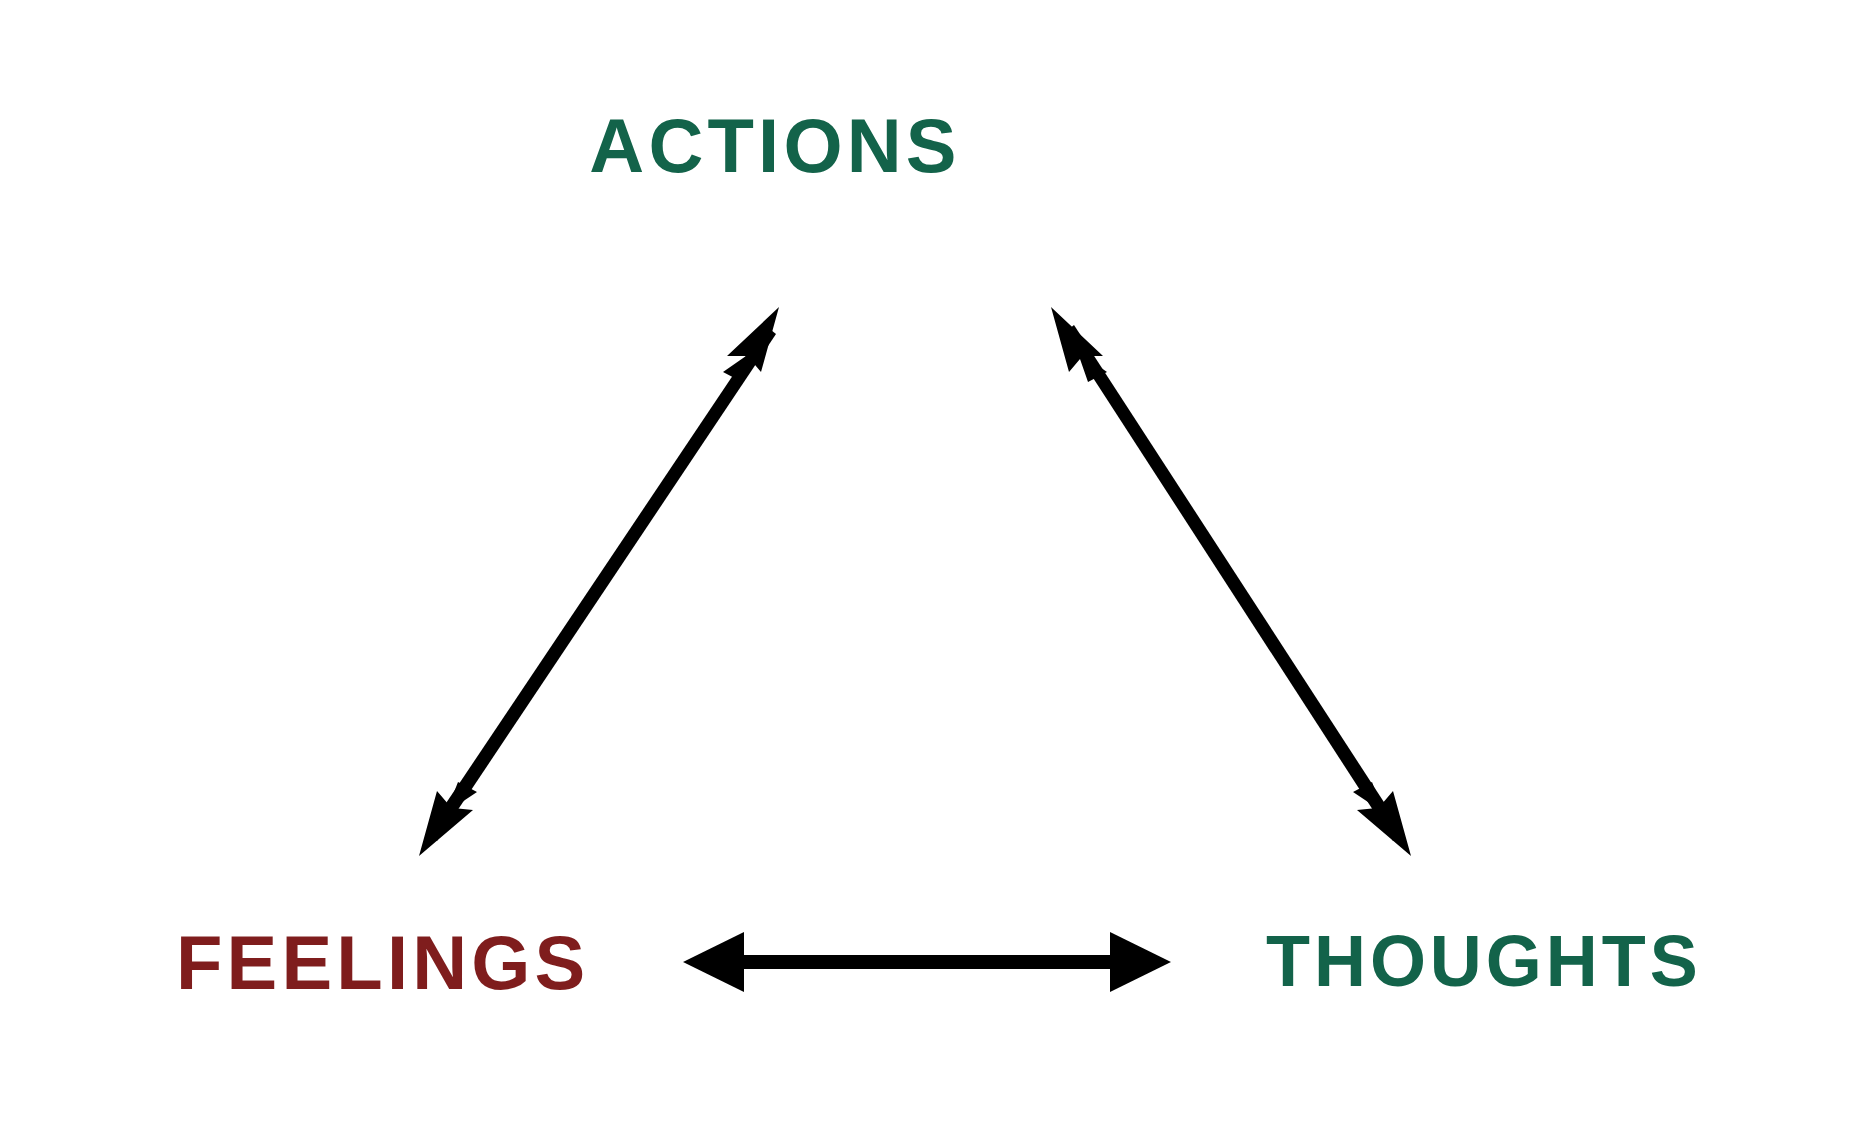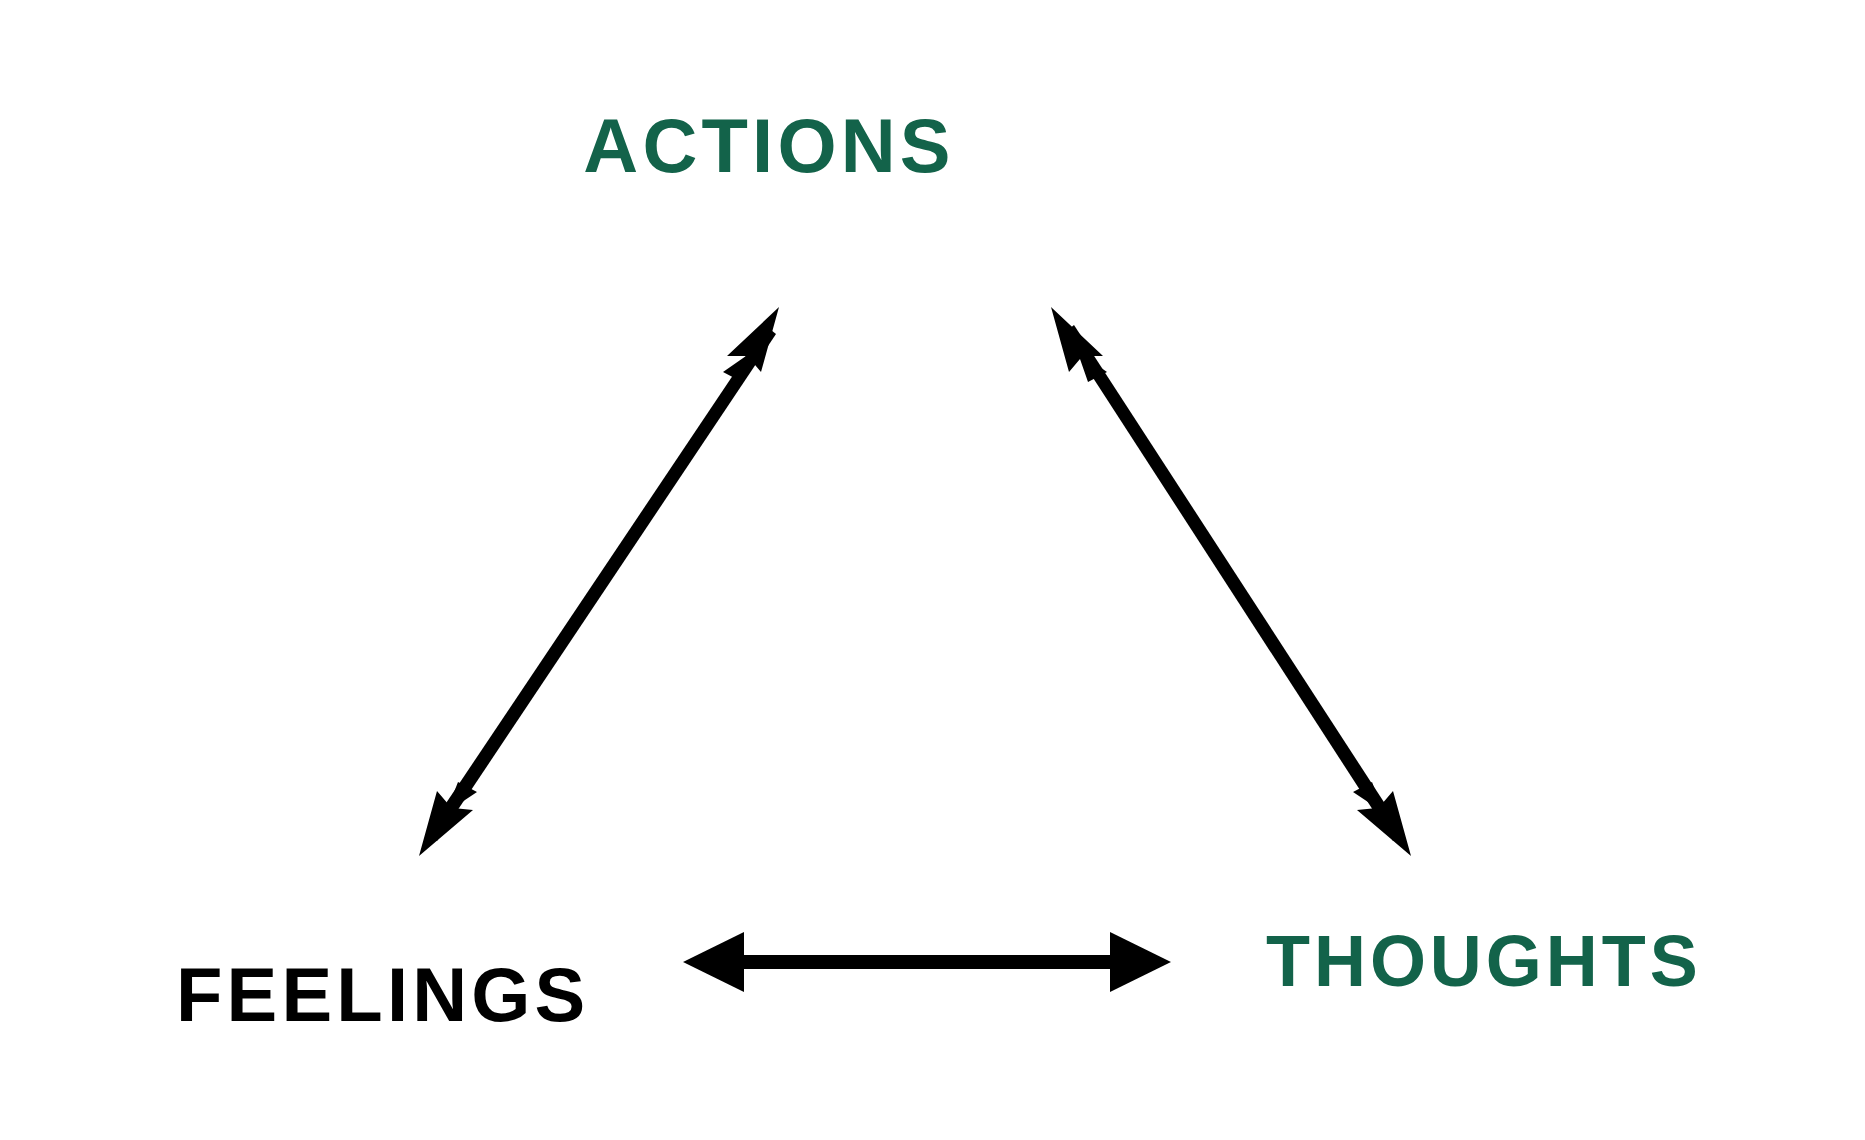--- a/index.html
+++ b/index.html
@@ -11,20 +11,21 @@
     width: 1865px;
     height: 1140px;
     font-family: "Liberation Sans", sans-serif;
     overflow: hidden;
   }
   #diagram-root {
     position: relative;
     width: 1554px;
     height: 1140px;
     background: #ffffff;
+    padding-left: 12px;
   }
   #diagram-svg {
     position: absolute;
     left: 0;
     top: 0;
     width: 1865px;
     height: 1140px;
   }
   .node-label {
     position: absolute;
@@ -84,17 +85,17 @@
       <rect x="739" y="955" width="376" height="14"></rect>
 
       <polygon points="683,962 744,932 744,992"></polygon>
 
       <polygon points="1171,962 1110,932 1110,992"></polygon>
     </g>
   </svg>
 
   <div class="node-label" id="label-actions" style="color:#13634a;">ACTIONS</div>
 
-  <div class="node-label" id="label-feelings" style="color:#000000;margin-top:32px;">FEELINGS</div>
+  <div class="node-label" id="label-feelings" style="color:#7f1d1d;">FEELINGS</div>
 
   <div class="node-label" id="label-thoughts" style="color:#13634a;">THOUGHTS</div>
 
 </div>
 
 </body></html>

